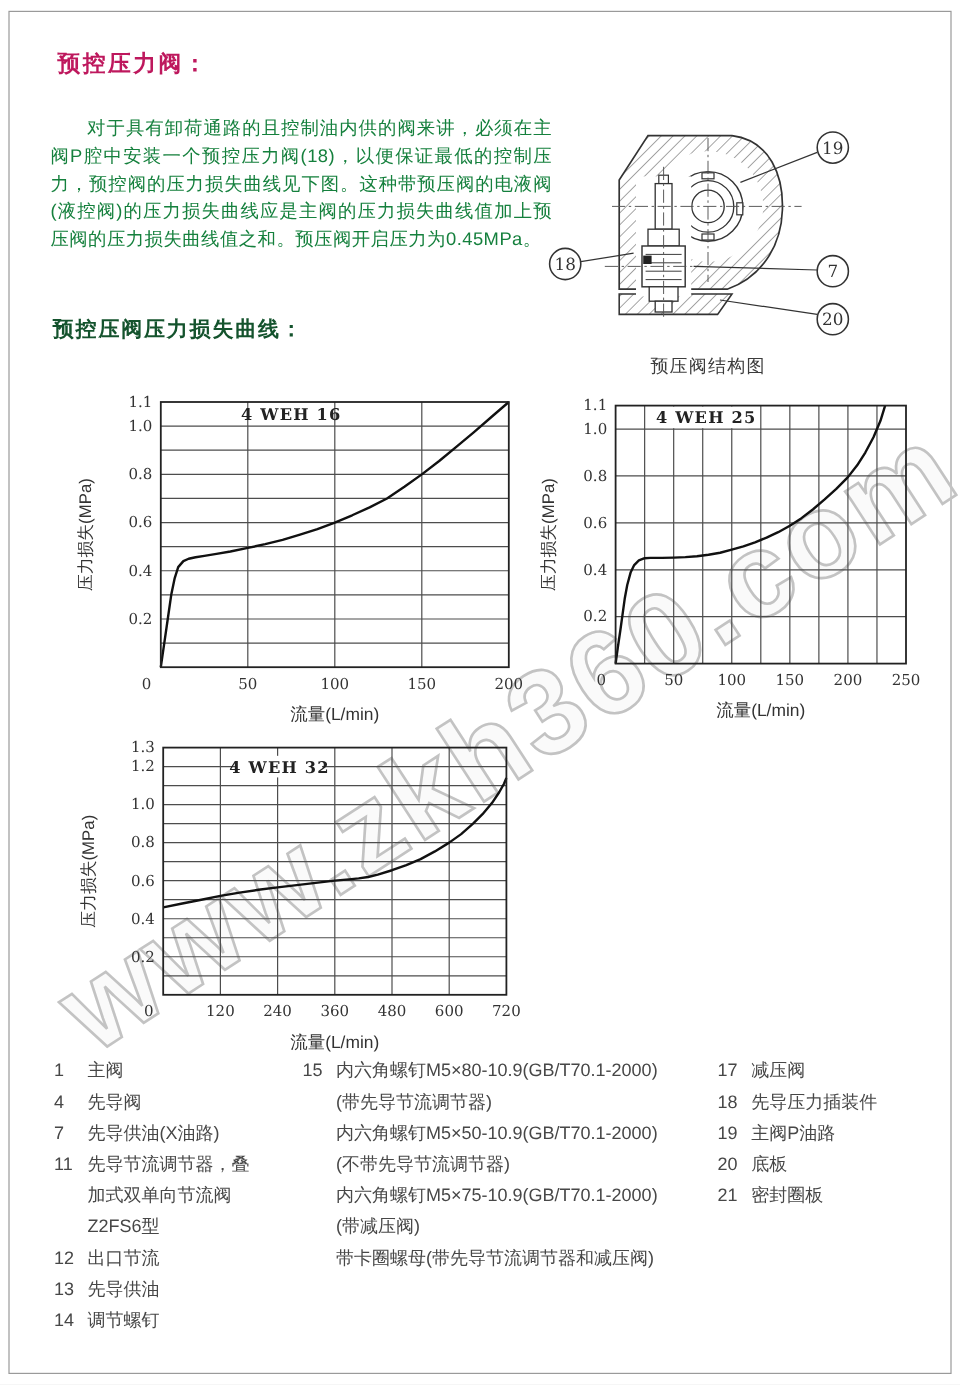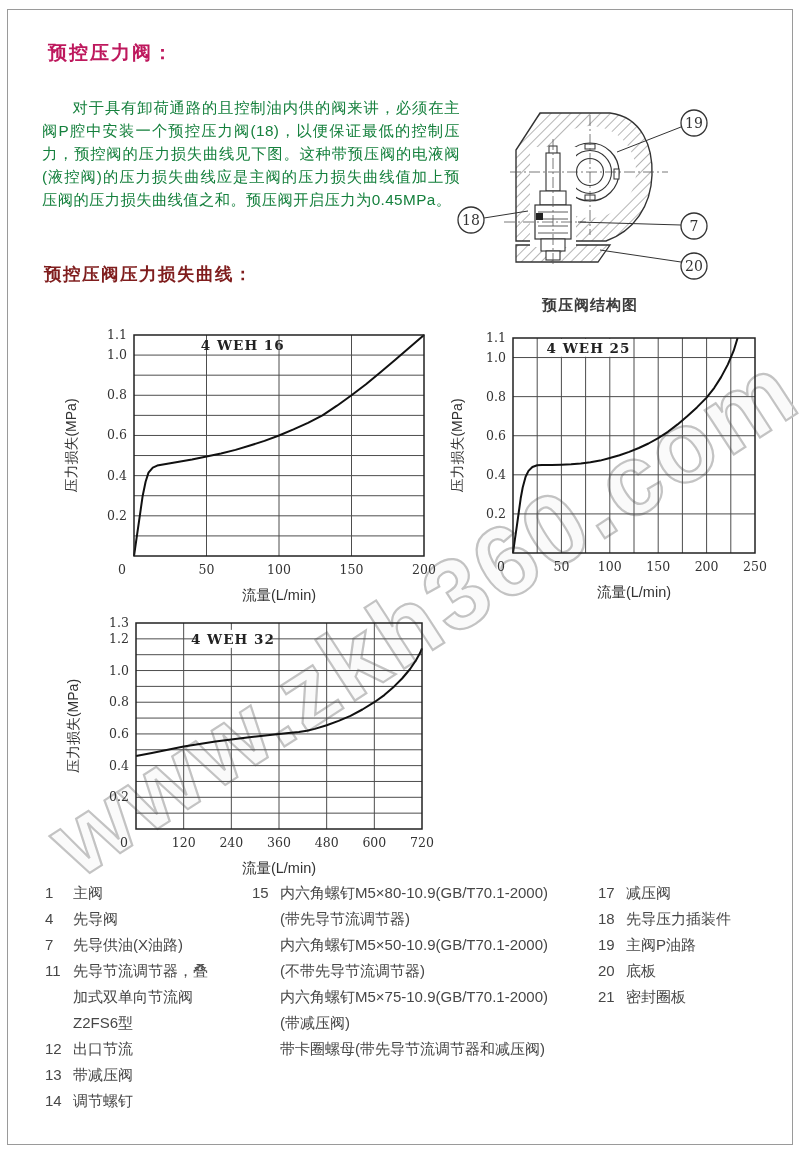--- a/index.html
+++ b/index.html
@@ -5,24 +5,24 @@
   html,body{margin:0;padding:0;background:#e8e8e8;}
   .page{position:relative;width:800px;height:1154px;background:#ffffff;overflow:hidden;
         font-family:"Liberation Sans",sans-serif;color:#3a3a3a;}
   .page-border{position:absolute;left:7px;top:9px;right:7px;bottom:9px;
                border:1px solid #9a9a9a;pointer-events:none;}
   .doc-title{position:absolute;left:48px;top:40px;font-size:19px;font-weight:bold;
              color:#be185d;letter-spacing:2px;}
   .intro{position:absolute;left:42px;top:96px;width:418px;font-size:15.3px;
          line-height:23px;text-align:justify;text-indent:2em;color:#15803d;letter-spacing:.4px;}
   .section-title{position:absolute;left:44px;top:262px;font-size:17.5px;font-weight:bold;
-                 color:#7f1d1d;letter-spacing:1.5px;}
+                 color:#14532d;letter-spacing:1.5px;}
   .diagram-wrap{position:absolute;left:440px;top:95px;width:350px;height:200px;}
   .diagram-caption{position:absolute;left:505px;top:296px;width:170px;text-align:center;
-                   font-size:15px;font-weight:bold;color:#3c3c3c;letter-spacing:1px;}
+                   font-size:15px;font-weight:normal;color:#3c3c3c;letter-spacing:1px;}
   .chart{position:absolute;}
   #chart-0{left:54px;top:322px;}
   #chart-1{left:448px;top:322px;}
   #chart-2{left:58px;top:605px;}
   .watermark{position:absolute;left:-5px;top:570px;width:820px;height:120px;
              transform:rotate(-33deg);text-align:center;z-index:1;
              font-size:100px;font-weight:bold;letter-spacing:3px;
              color:rgba(236,236,236,0.25);-webkit-text-stroke:2.2px #c3c3c3;
              pointer-events:none;white-space:nowrap;}
   .chart,.diagram-wrap,.parts{position:absolute;z-index:2;}
@@ -264,21 +264,21 @@
         <div class="pl-row">
           <span class="pl-num"></span>
           <span class="pl-text">Z2FS6型</span>
         </div>
         <div class="pl-row">
           <span class="pl-num">12</span>
           <span class="pl-text">出口节流</span>
         </div>
         <div class="pl-row">
           <span class="pl-num">13</span>
-          <span class="pl-text">带减压阀</span>
+          <span class="pl-text">先导供油</span>
         </div>
         <div class="pl-row">
           <span class="pl-num">14</span>
           <span class="pl-text">调节螺钉</span>
         </div>
       </div>
     <div id="pcol-1" class="parts-col">
         <div class="pl-row">
           <span class="pl-num">15</span>
           <span class="pl-text">内六角螺钉M5×80-10.9(GB/T70.1-2000)</span>

